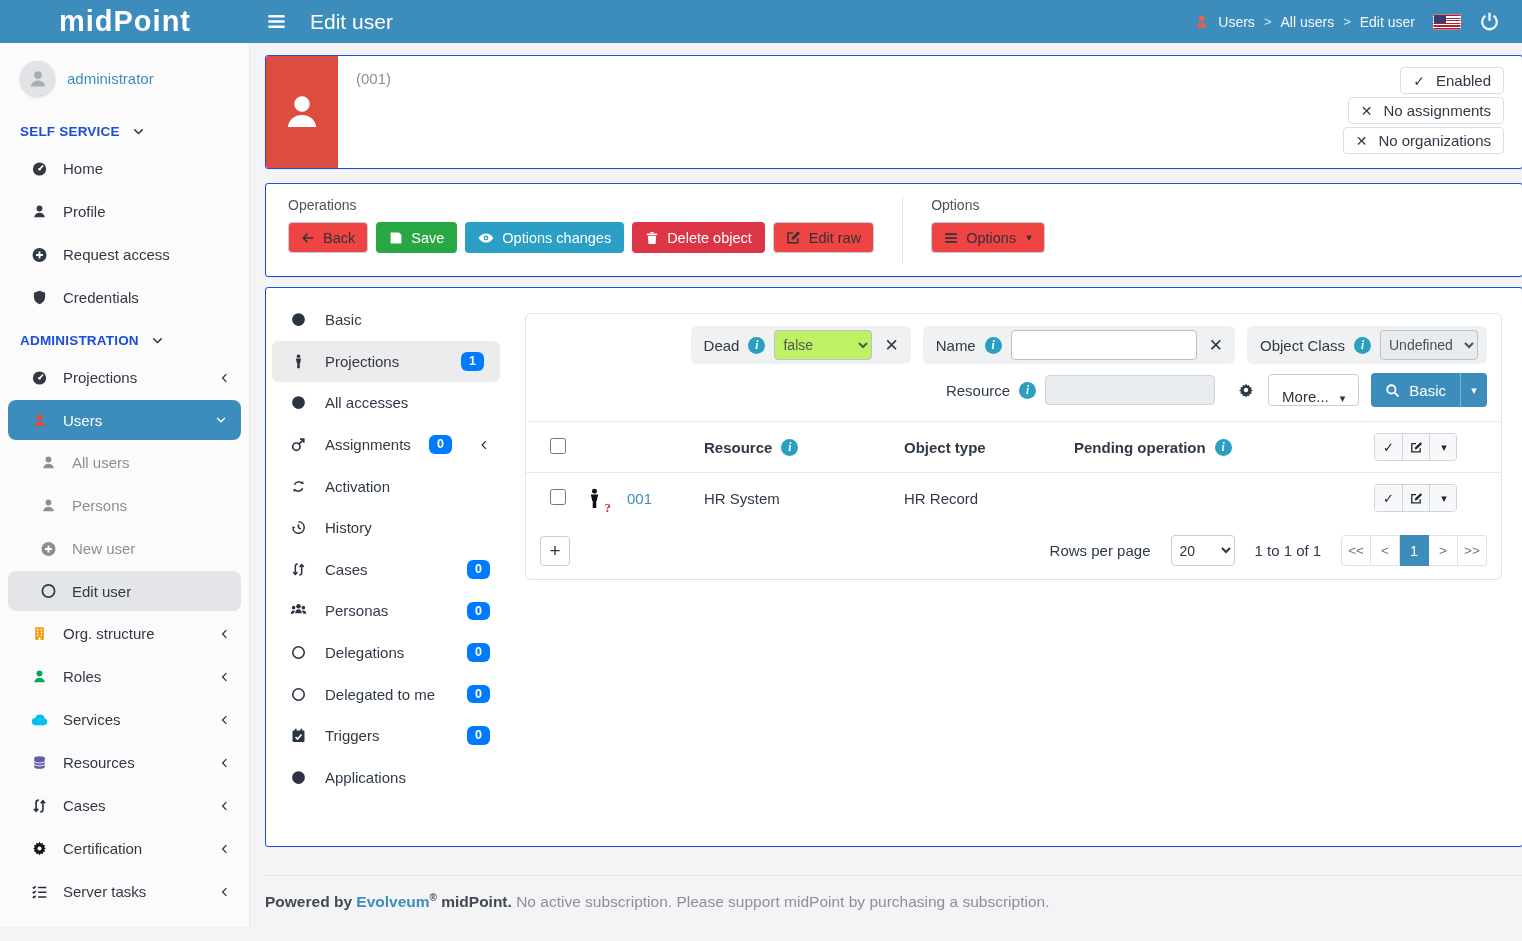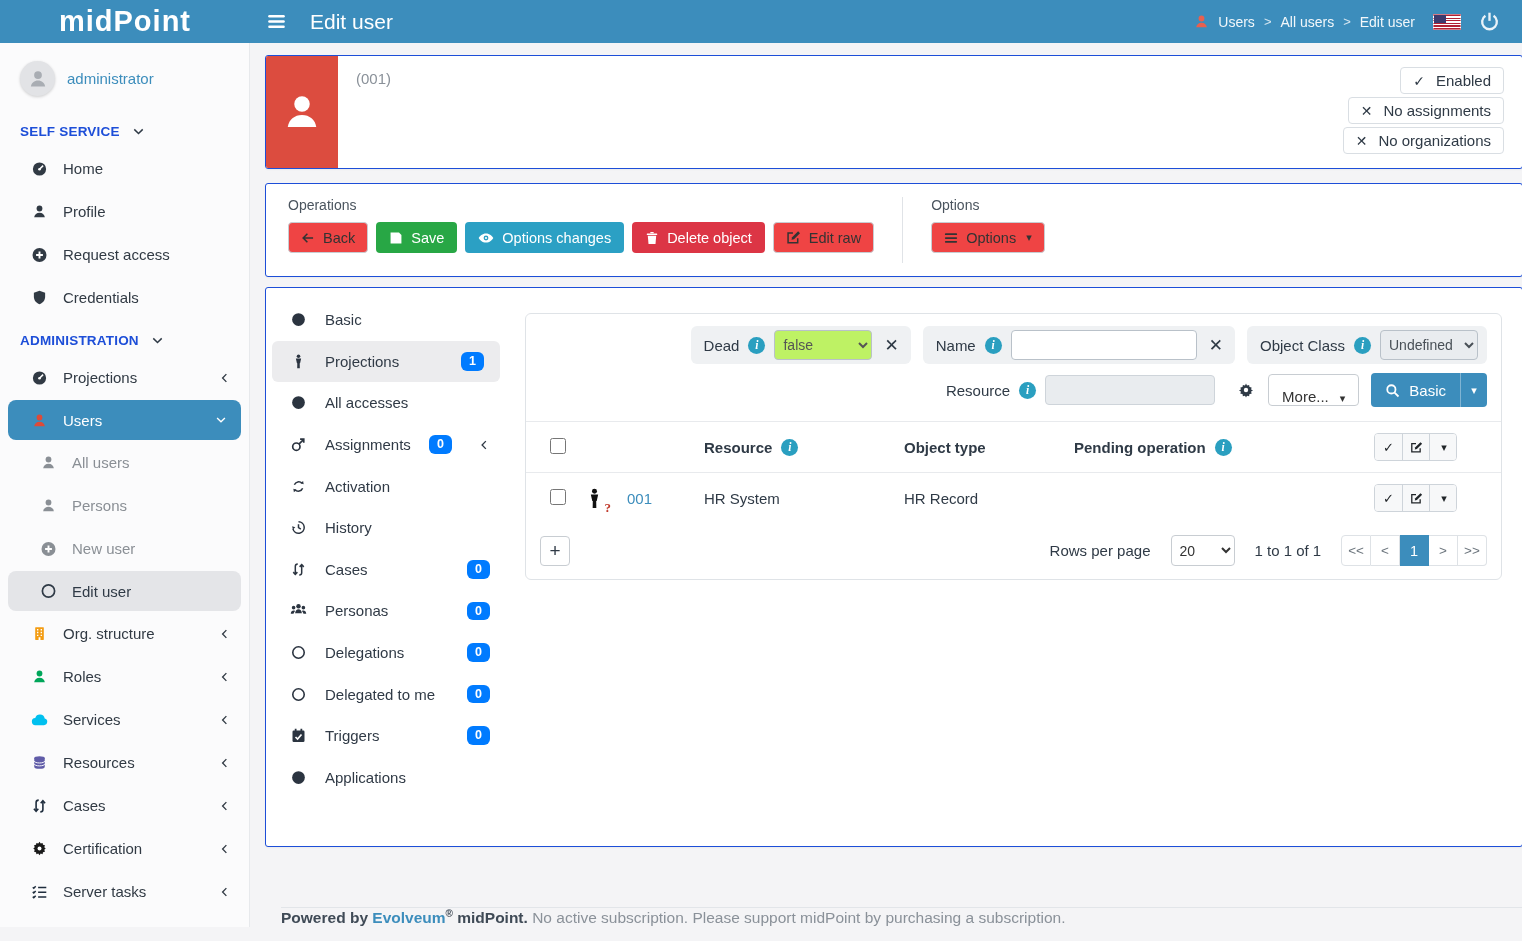--- a/index.html
+++ b/index.html
@@ -116,21 +116,21 @@
   .rpp-label { font-size:15px; }
   .rpp-select { width:64px; height:31px; border:1px solid #c8cdd2; border-radius:4px; background:#fff; font-size:14px; color:#333; padding:0 4px; font-family:inherit; }
   .page-info { font-size:15px; }
   .pager { display:inline-flex; }
   .pager button { min-width:29px; height:31px; background:#fff; border:1px solid #dee2e6; border-left:none; color:#6c757d; font-size:13.5px; cursor:pointer; padding:0 6px; }
   .pager button:first-child { border-left:1px solid #dee2e6; border-radius:4px 0 0 4px; }
   .pager button:last-child { border-radius:0 4px 4px 0; }
   .pager button.current { background:#3c8dbc; border-color:#3c8dbc; color:#fff; font-size:14.5px; }
 
   
-  .page-footer { margin-top:auto; border-top:1px solid #e2e5e9; padding:0 0; font-size:15.5px; color:#8a9199;margin-left:16px; }
+  .page-footer { margin-top:auto; border-top:1px solid #e2e5e9; padding:16px 0; font-size:15.5px; color:#8a9199; }
   .fb { font-weight:700; color:#3f4a56; }
   .fe { font-weight:700; color:#3c8dbc; cursor:pointer; }
   .freg { font-size:10px; vertical-align:super; color:#3f4a56; font-weight:700; }
 </style>
 </head>
 <body>
 
 <svg width="0" height="0" style="position:absolute">
   <defs>
     <g id="i-user">

